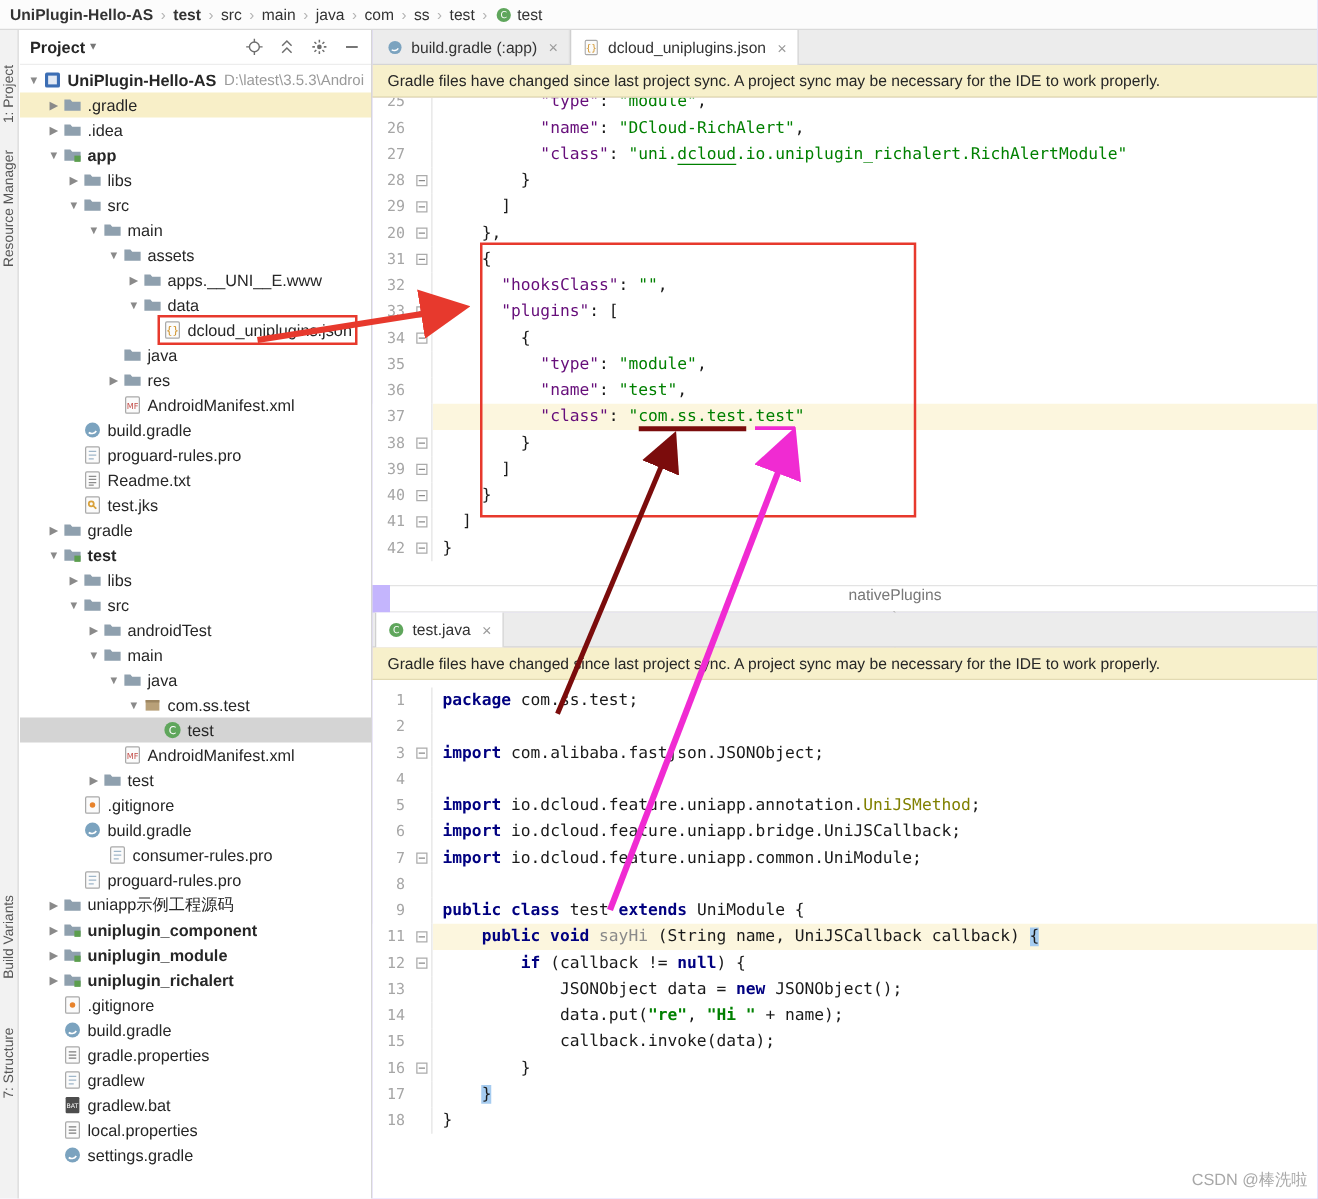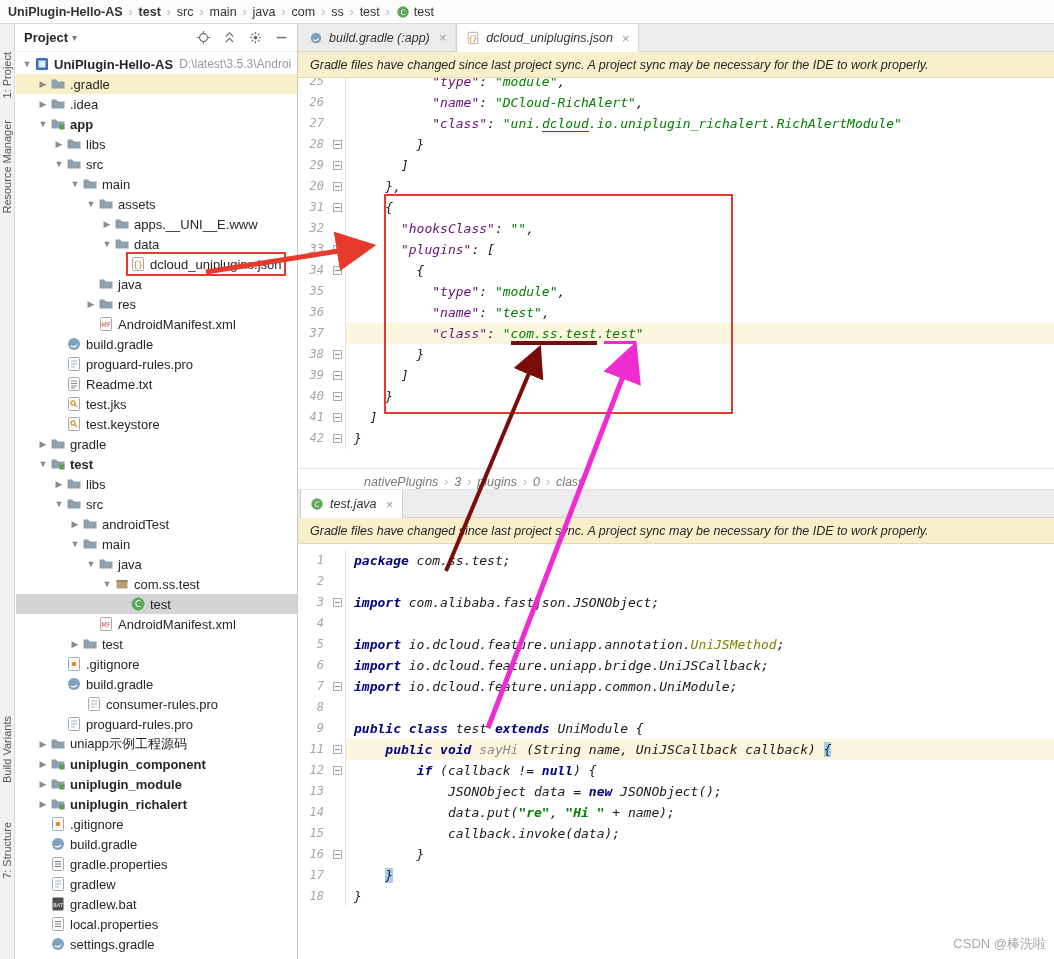--- a/index.html
+++ b/index.html
@@ -32,33 +32,33 @@
   .titem{display:inline-flex;align-items:center;gap:4px;}
   .titem.boxed{outline:2px solid var(--acc-red,#E7392D);outline-offset:2px;}
   .ticon{width:16px;height:16px;flex-shrink:0;}
   .ticon svg{width:16px;height:16px;display:block;}
   .tlabel.bold{font-weight:bold;}
   .tsuffix{color:#9A9A9A;font-size:12px;margin-left:6px;}
   .row-selected{background:var(--selection-gray,#D4D4D4);}
   .row-highlight{background:var(--row-highlight,#F8EFC8);}
 
   
-  .editor{position:absolute;left:298px;top:24px;width:756px;height:935px;background:#c4b5fd;font-style:italic;}
+  .editor{position:absolute;left:298px;top:24px;width:756px;height:935px;background:#c4b5fd;}
   .tabbar{position:absolute;left:0;right:0;height:28px;background:#ECECEC;border-bottom:1px solid #D5D5D5;display:flex;align-items:stretch;padding-left:2px;box-sizing:border-box;}
   .tabs-top{top:0;} .tabs-bottom{top:466px;}
   .tab{display:flex;align-items:center;gap:6px;padding:0 9px;font-size:12.5px;color:#333;border-right:1px solid #E0E0E0;cursor:pointer;}
   .tab.active{background:#fff;border-left:1px solid #D0D0D0;border-right:1px solid #D0D0D0;margin-bottom:-1px;}
   .tabicon svg{width:14px;height:14px;display:block;}
   .tabclose{color:#9B9B9B;font-size:13px;margin-left:3px;}
   .banner{position:absolute;left:0;right:0;height:26px;background:var(--banner-bg,#F7F0CB);border-bottom:1px solid #E2DAB2;display:flex;align-items:center;padding-left:12px;font-size:12.5px;color:#262626;box-sizing:border-box;z-index:5;}
   .banner-top{top:28px;} .banner-bottom{top:494px;}
   .codewrap{position:absolute;left:0;right:0;overflow:hidden;background:#fff;}
   .ctop{top:54px;height:390px;}
   .cbottom{top:520px;height:415px;}
-  .crumbs2{position:absolute;left:0;right:0;top:444px;height:22px;background:#fff;border-top:1px solid #E3E3E3;border-bottom:1px solid #E3E3E3;display:flex;align-items:flex-end;padding-left:66px;font-size:12.5px;color:#787878;box-sizing:border-box;}
+  .crumbs2{position:absolute;left:14px;right:0;top:444px;height:22px;background:#fff;border-top:1px solid #E3E3E3;border-bottom:1px solid #E3E3E3;display:flex;align-items:center;padding-left:66px;font-size:12.5px;color:#787878;box-sizing:border-box;flex-direction:column;}
 
   
   .code{font-family:"DejaVu Sans Mono","Liberation Mono",monospace;font-size:13px;}
   .ctop .code{margin-top:-7px;}
   .cbottom .code{padding-top:6px;}
   .cl{height:21px;line-height:21px;display:flex;white-space:pre;}
   .cl.hl{background:linear-gradient(to right,#fff 48px,var(--caret-line,#FCF6DE) 48px);}
   .ln{width:26px;padding-right:6px;text-align:right;color:#A6A6A6;font-size:12px;flex-shrink:0;}
   .foldcol{width:16px;flex-shrink:0;border-right:1px solid #E3E3E3;display:flex;align-items:center;justify-content:center;box-sizing:border-box;}
   .fold{width:9px;height:9px;border:1px solid #ABABAB;background:#fff;position:relative;box-sizing:border-box;}
@@ -366,33 +366,20 @@
           <span class="arrow"></span>
           <span class="titem">
             <span class="ticon">
               <svg viewBox="0 0 16 16">
                 <rect x="2.5" y="1.5" width="11" height="13" rx="1" fill="#FBFBFB" stroke="#A9A9A9"></rect>
                 <circle cx="7" cy="7" r="2" fill="none" stroke="#D9A23C" stroke-width="1.4"></circle>
                 <path d="M8.5 8.5l2.5 2.5M10 11l1-1" stroke="#D9A23C" stroke-width="1.4"></path>
               </svg>
             </span>
             <span class="tlabel">test.jks</span>
-          </span>
-        </div>
-        <div class="trow" style="padding-left: 36px;">
-          <span class="arrow"></span>
-          <span class="titem">
-            <span class="ticon">
-              <svg viewBox="0 0 16 16">
-                <rect x="2.5" y="1.5" width="11" height="13" rx="1" fill="#FBFBFB" stroke="#A9A9A9"></rect>
-                <circle cx="7" cy="7" r="2" fill="none" stroke="#D9A23C" stroke-width="1.4"></circle>
-                <path d="M8.5 8.5l2.5 2.5M10 11l1-1" stroke="#D9A23C" stroke-width="1.4"></path>
-              </svg>
-            </span>
-            <span class="tlabel">test.keystore</span>
           </span>
         </div>
         <div class="trow" style="padding-left: 20px;">
           <span class="arrow">▶</span>
           <span class="titem">
             <span class="ticon">
               <svg viewBox="0 0 16 16">
                 <path d="M1.5 3.5h4.8l1.5 1.9h6.7v7.1H1.5z" fill="#8FA0AE"></path>
               </svg>
             </span>

